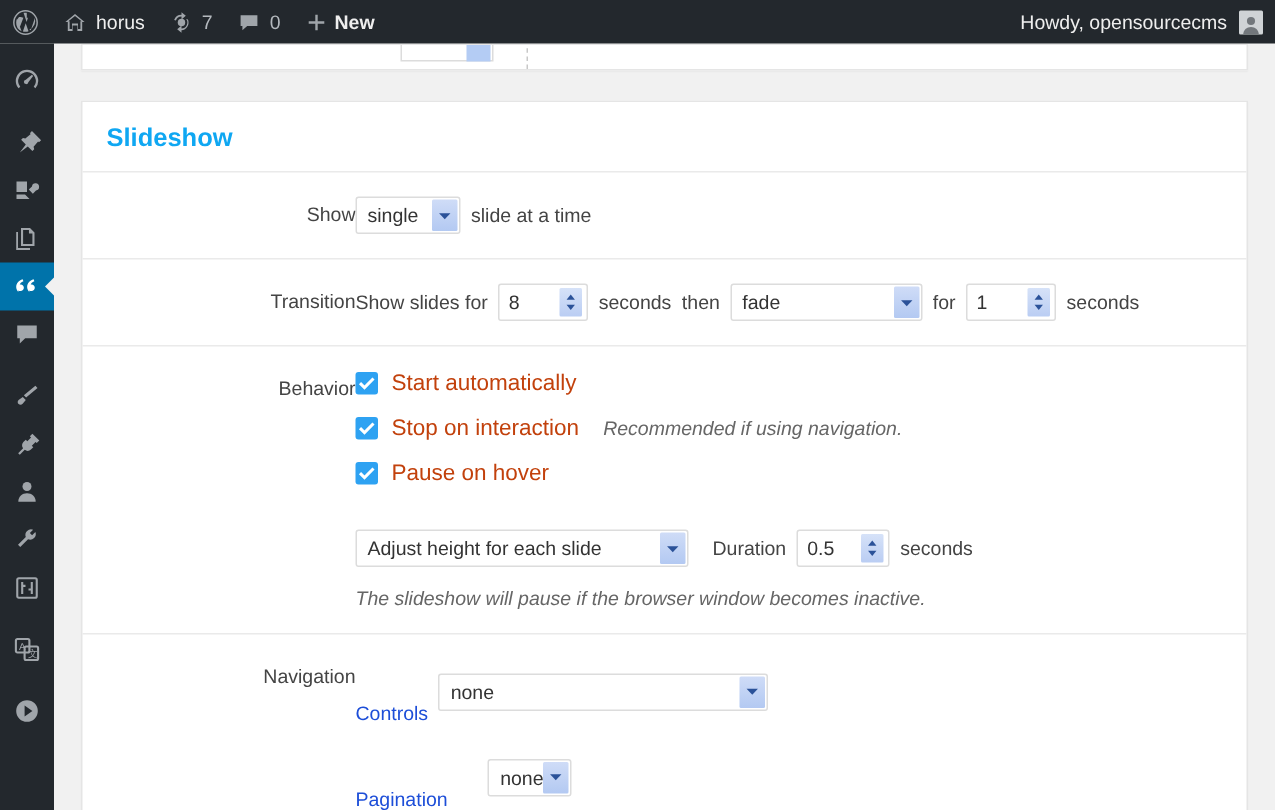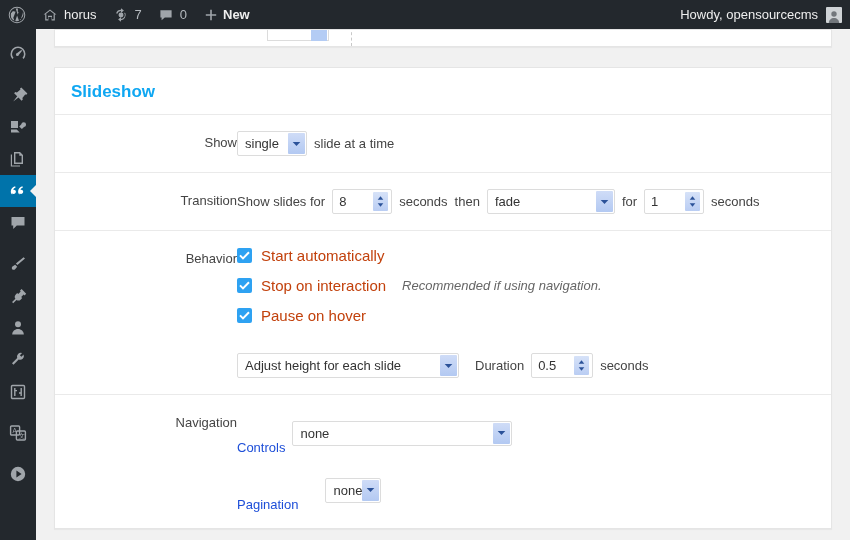--- a/index.html
+++ b/index.html
@@ -579,20 +579,21 @@
               <svg width="9" height="13" viewBox="0 0 9 13">
                 <path d="M4.5 1.3 7.3 4.8H1.7z" fill="#2b5299"></path>
                 <path d="M4.5 11.7 1.7 8.2h5.6z" fill="#2b5299"></path>
               </svg>
             </span>
           </span>
 
           <span class="txt">seconds</span>
         </div>
 
+        <div class="note">The slideshow will pause if the browser window becomes inactive.</div>
       </div>
     </div>
 
     <div class="field-row">
       <div class="field-label">Navigation</div>
       <div class="field-body">
 
         <div class="inline">
           <span class="nav-sublabel">Controls</span>
           <span class="sel sel-controls">

